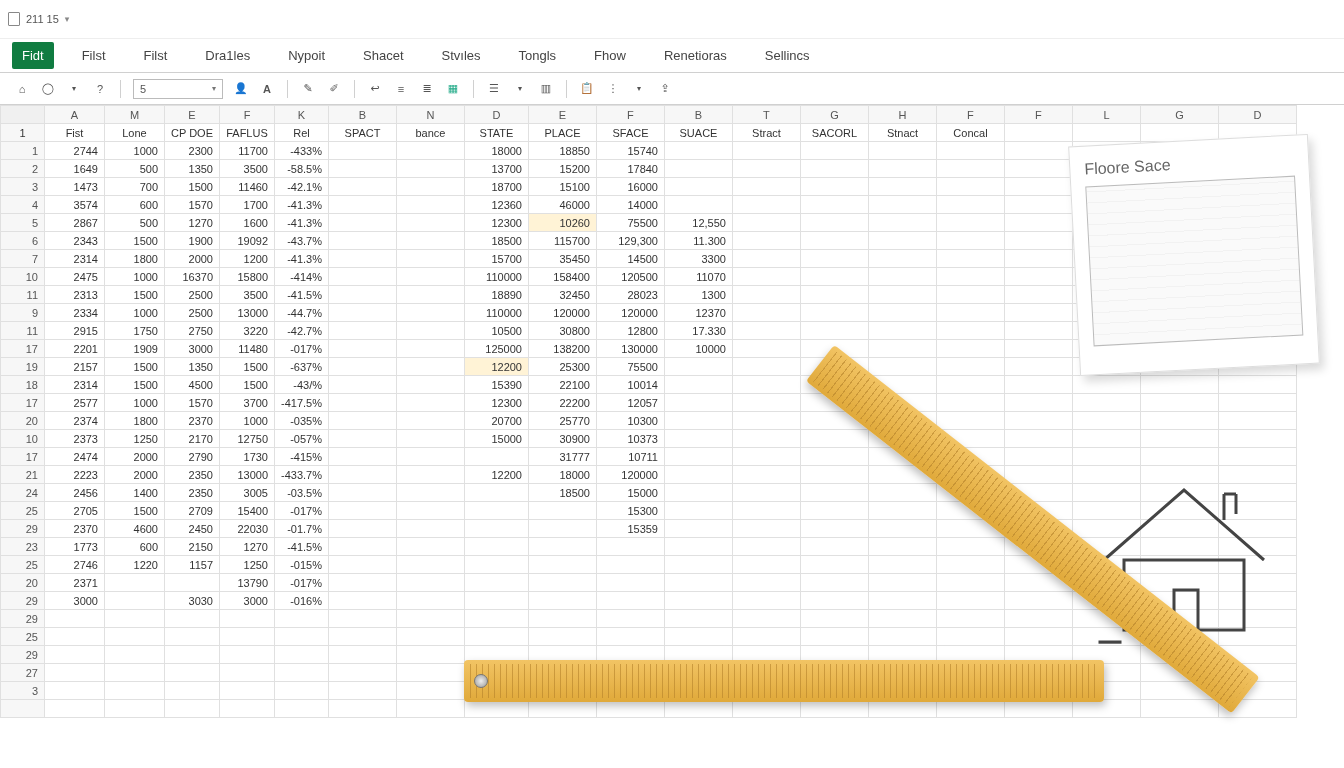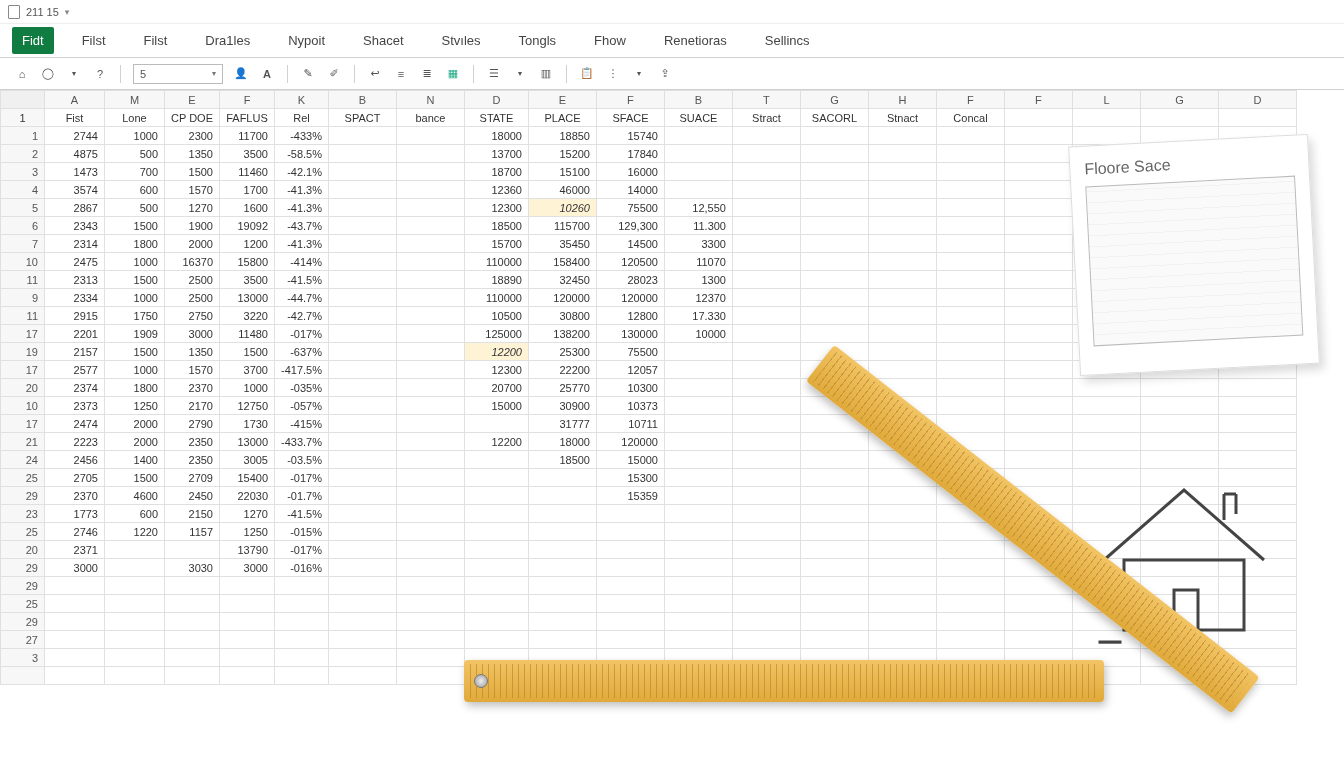--- a/index.html
+++ b/index.html
@@ -1,18 +1,18 @@
 <!DOCTYPE html>
 <html><head>
 <meta charset="utf-8">
 <style>
 * { margin: 0; padding: 0; box-sizing: border-box; font-family: Arial, sans-serif; }
 body { background: #fff; width: 1344px; height: 768px; overflow: hidden; position: relative; }
 
-.titlebar { height: 24px; display: flex; align-items: center; padding: 0 8px; border-bottom: 1px solid #eee; font-size: 11px; color: #555; gap: 6px; }
+.titlebar { height: 39px; display: flex; align-items: center; padding: 0 8px; border-bottom: 1px solid #eee; font-size: 11px; color: #555; gap: 6px; }
 .titlebar .doc-icon { width: 12px; height: 14px; border: 1px solid #888; border-radius: 1px; }
 .titlebar .chevron { font-size: 9px; color: #888; }
 
 .menubar { height: 34px; display: flex; align-items: center; padding: 0 12px; gap: 18px; font-size: 13px; color: #444; border-bottom: 1px solid #d0d0d0; }
 .menubar .menu-item { padding: 6px 10px; cursor: pointer; }
 .menubar .menu-item.active { background: #107c41; color: #fff; border-radius: 2px; font-weight: 500; }
 
 .toolbar { height: 32px; display: flex; align-items: center; padding: 0 14px; gap: 10px; border-bottom: 1px solid #d0d0d0; font-size: 11px; color: #555; }
 .toolbar .tb-icon { width: 16px; height: 16px; display: inline-flex; align-items: center; justify-content: center; cursor: pointer; }
 .toolbar .sep { width: 1px; height: 18px; background: #d0d0d0; margin: 0 2px; }
@@ -20,21 +20,21 @@
 .toolbar .fontbox .dd { font-size: 8px; color: #777; }
 
 .grid-wrap { position: relative; width: 100%; height: calc(768px - 90px); overflow: hidden; }
 table.grid { border-collapse: collapse; background: #fff; }
 table.grid th, table.grid td { border: 1px solid #e0e0e0; font-size: 11px; color: #333; text-align: center; height: 18px; }
 table.grid th { background: #f7f7f7; font-weight: normal; color: #555; }
 table.grid .corner { width: 44px; background: #f0f0f0; }
 table.grid .rowhead { width: 44px; background: #f7f7f7; color: #555; }
 table.grid td { padding: 0 6px; text-align: right; }
 table.grid tr.hdr td { text-align: center; font-weight: normal; color: #333; }
-.hl { background: #fff3d6; font-style: italic; }
+.hl { background: #fff3d6; }
 
 .colW-A { width: 60px; } .colW-M { width: 60px; } .colW-E { width: 55px; }
 .colW-F { width: 55px; } .colW-K { width: 48px; } .colW-B { width: 68px; }
 .colW-N { width: 68px; } .colW-D { width: 64px; } .colW-E2 { width: 68px; }
 .colW-F2 { width: 68px; } .colW-B2 { width: 68px; } .colW-T { width: 68px; }
 .colW-G { width: 68px; } .colW-H { width: 68px; } .colW-F3 { width: 68px; }
 .colW-F4 { width: 68px; } .colW-L { width: 68px; } .colW-G2 { width: 78px; } .colW-D2 { width: 78px; }
 
 
 .overlay-note {
@@ -170,21 +170,21 @@
           <td class=""></td>
           <td class=""></td>
           <td class=""></td>
           <td class=""></td>
           <td class=""></td>
           <td class=""></td>
           <td class=""></td>
         </tr>
         <tr>
           <td class="rowhead">2</td>
-          <td class="">4875</td>
+          <td class="">1649</td>
           <td class="">500</td>
           <td class="">1350</td>
           <td class="">3500</td>
           <td class="">-58.5%</td>
           <td class=""></td>
           <td class=""></td>
           <td class="">13700</td>
           <td class="">15200</td>
           <td class="">17840</td>
           <td class=""></td>
@@ -422,20 +422,42 @@
           <td class="">2157</td>
           <td class="">1500</td>
           <td class="">1350</td>
           <td class="">1500</td>
           <td class="">-637%</td>
           <td class=""></td>
           <td class=""></td>
           <td class="hl">12200</td>
           <td class="">25300</td>
           <td class="">75500</td>
+          <td class=""></td>
+          <td class=""></td>
+          <td class=""></td>
+          <td class=""></td>
+          <td class=""></td>
+          <td class=""></td>
+          <td class=""></td>
+          <td class=""></td>
+          <td class=""></td>
+        </tr>
+        <tr>
+          <td class="rowhead">18</td>
+          <td class="">2314</td>
+          <td class="">1500</td>
+          <td class="">4500</td>
+          <td class="">1500</td>
+          <td class="">-43/%</td>
+          <td class=""></td>
+          <td class=""></td>
+          <td class="">15390</td>
+          <td class="">22100</td>
+          <td class="">10014</td>
           <td class=""></td>
           <td class=""></td>
           <td class=""></td>
           <td class=""></td>
           <td class=""></td>
           <td class=""></td>
           <td class=""></td>
           <td class=""></td>
           <td class=""></td>
         </tr>

